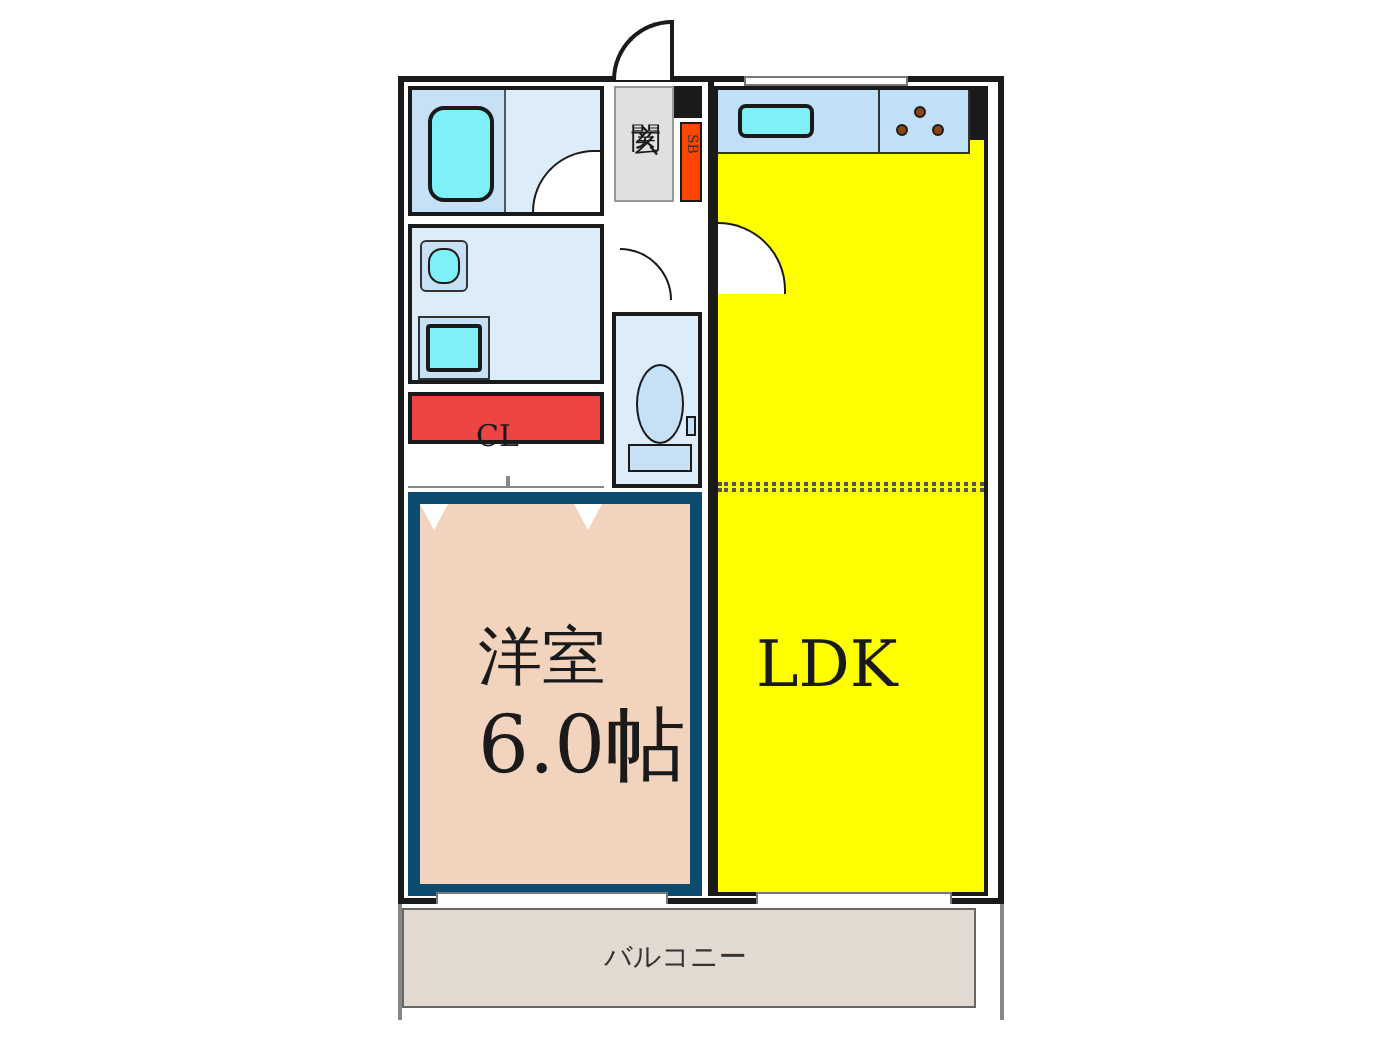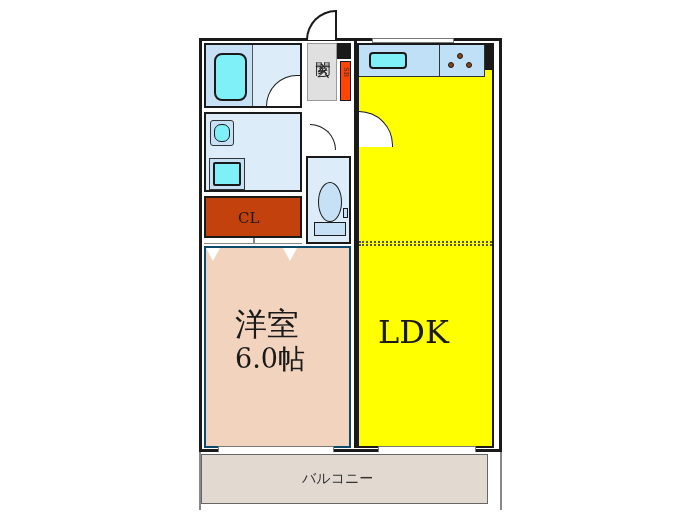--- a/index.html
+++ b/index.html
@@ -26,21 +26,21 @@
 
   <div class="abs" style="left:12px;top:76px;width:98px;height:80px;background:#dcecf9;border:2px solid #1a1a1a;">
     <div class="abs" style="left:4px;top:6px;width:24px;height:26px;background:#c6e0f6;border:1px solid #333;border-radius:3px;">
       <div class="abs" style="left:3px;top:3px;width:16px;height:18px;background:#7ff0f8;border:1px solid #1a1a1a;border-radius:7px;"></div>
     </div>
     <div class="abs" style="left:3px;top:44px;width:36px;height:32px;background:#c6e0f6;border:1px solid #333;">
       <div class="abs" style="left:3px;top:3px;width:28px;height:24px;background:#7ff0f8;border:2px solid #1a1a1a;border-radius:2px;"></div>
     </div>
   </div>
 
-  <div class="abs" style="left:12px;top:160px;width:98px;height:42px;background:#c2410c;border:2px solid #1a1a1a;">
+  <div class="abs" style="left:12px;top:160px;width:98px;height:26px;background:#ef4444;border:2px solid #1a1a1a;">
     <span class="label" style="left:32px;top:11px;font-size:15px;">CL</span>
   </div>
   <div class="abs" style="left:12px;top:202px;width:98px;height:6px;background:#fff;border-bottom:1px solid #888;"></div>
   <div class="abs" style="left:61px;top:202px;width:2px;height:6px;background:#888;"></div>
 
   <div class="abs" style="left:115px;top:7px;width:30px;height:58px;background:#e0e0e0;border:1px solid #999;">
     <div class="label" style="left:5px;top:6px;font-size:15px;writing-mode:vertical-rl;">玄関</div>
   </div>
 
   <div class="abs wall" style="left:145px;top:7px;width:14px;height:16px;"></div>
@@ -51,25 +51,25 @@
   <div class="abs" style="left:118px;top:88px;width:26px;height:26px;border-top:1px solid #1a1a1a;border-right:1px solid #1a1a1a;border-top-right-radius:26px;background:#fff;"></div>
 
   <div class="abs" style="left:114px;top:120px;width:45px;height:88px;background:#dcecf9;border:2px solid #1a1a1a;">
     <div class="abs" style="left:10px;top:24px;width:24px;height:40px;background:#c6e0f6;border:1px solid #1a1a1a;border-radius:50%;"></div>
     <div class="abs" style="left:6px;top:64px;width:32px;height:14px;background:#c6e0f6;border:1px solid #1a1a1a;"></div>
     <div class="abs" style="left:35px;top:50px;width:5px;height:10px;background:#c6e0f6;border:1px solid #1a1a1a;"></div>
   </div>
 
   <div class="abs wall" style="left:162px;top:2px;width:3px;height:410px;"></div>
 
-  <div class="abs" style="left:12px;top:210px;width:147px;height:202px;background:#f2d3bd;border:2px solid #0c4a6e;">
+  <div class="abs" style="left:12px;top:210px;width:147px;height:202px;background:#f2d3bd;border:6px solid #0c4a6e;">
     <div class="abs" style="left:0px;top:0px;width:0;height:0;border-left:7px solid transparent;border-right:7px solid transparent;border-top:13px solid #fff;"></div>
     <div class="abs" style="left:77px;top:0px;width:0;height:0;border-left:7px solid transparent;border-right:7px solid transparent;border-top:13px solid #fff;"></div>
     <span class="label" style="left:29px;top:55px;font-size:32px;font-family:'DejaVu Sans',sans-serif;">洋室</span>
-    <span class="label" style="left:29px;top:93px;font-size:27px;">6.0帖</span>
+    <span class="label" style="left:29px;top:93px;font-size:40px;">6.0帖</span>
   </div>
 
   <div class="abs" style="left:165px;top:7px;width:137px;height:405px;background:#ffff00;border:2px solid #1a1a1a;">
 
     <div class="abs" style="left:0;top:0;width:126px;height:32px;background:#bfe0f6;border-bottom:1px solid #333;border-right:1px solid #333;">
       <div class="abs" style="left:10px;top:7px;width:38px;height:17px;background:#7ff0f8;border:2px solid #1a1a1a;border-radius:4px;"></div>
       <div class="abs" style="left:80px;top:0;width:1px;height:31px;background:#333;"></div>
       <div class="abs" style="left:98px;top:8px;width:6px;height:6px;background:#8b4513;border:1px solid #1a1a1a;border-radius:50%;"></div>
       <div class="abs" style="left:89px;top:17px;width:6px;height:6px;background:#8b4513;border:1px solid #1a1a1a;border-radius:50%;"></div>
       <div class="abs" style="left:107px;top:17px;width:6px;height:6px;background:#8b4513;border:1px solid #1a1a1a;border-radius:50%;"></div>

